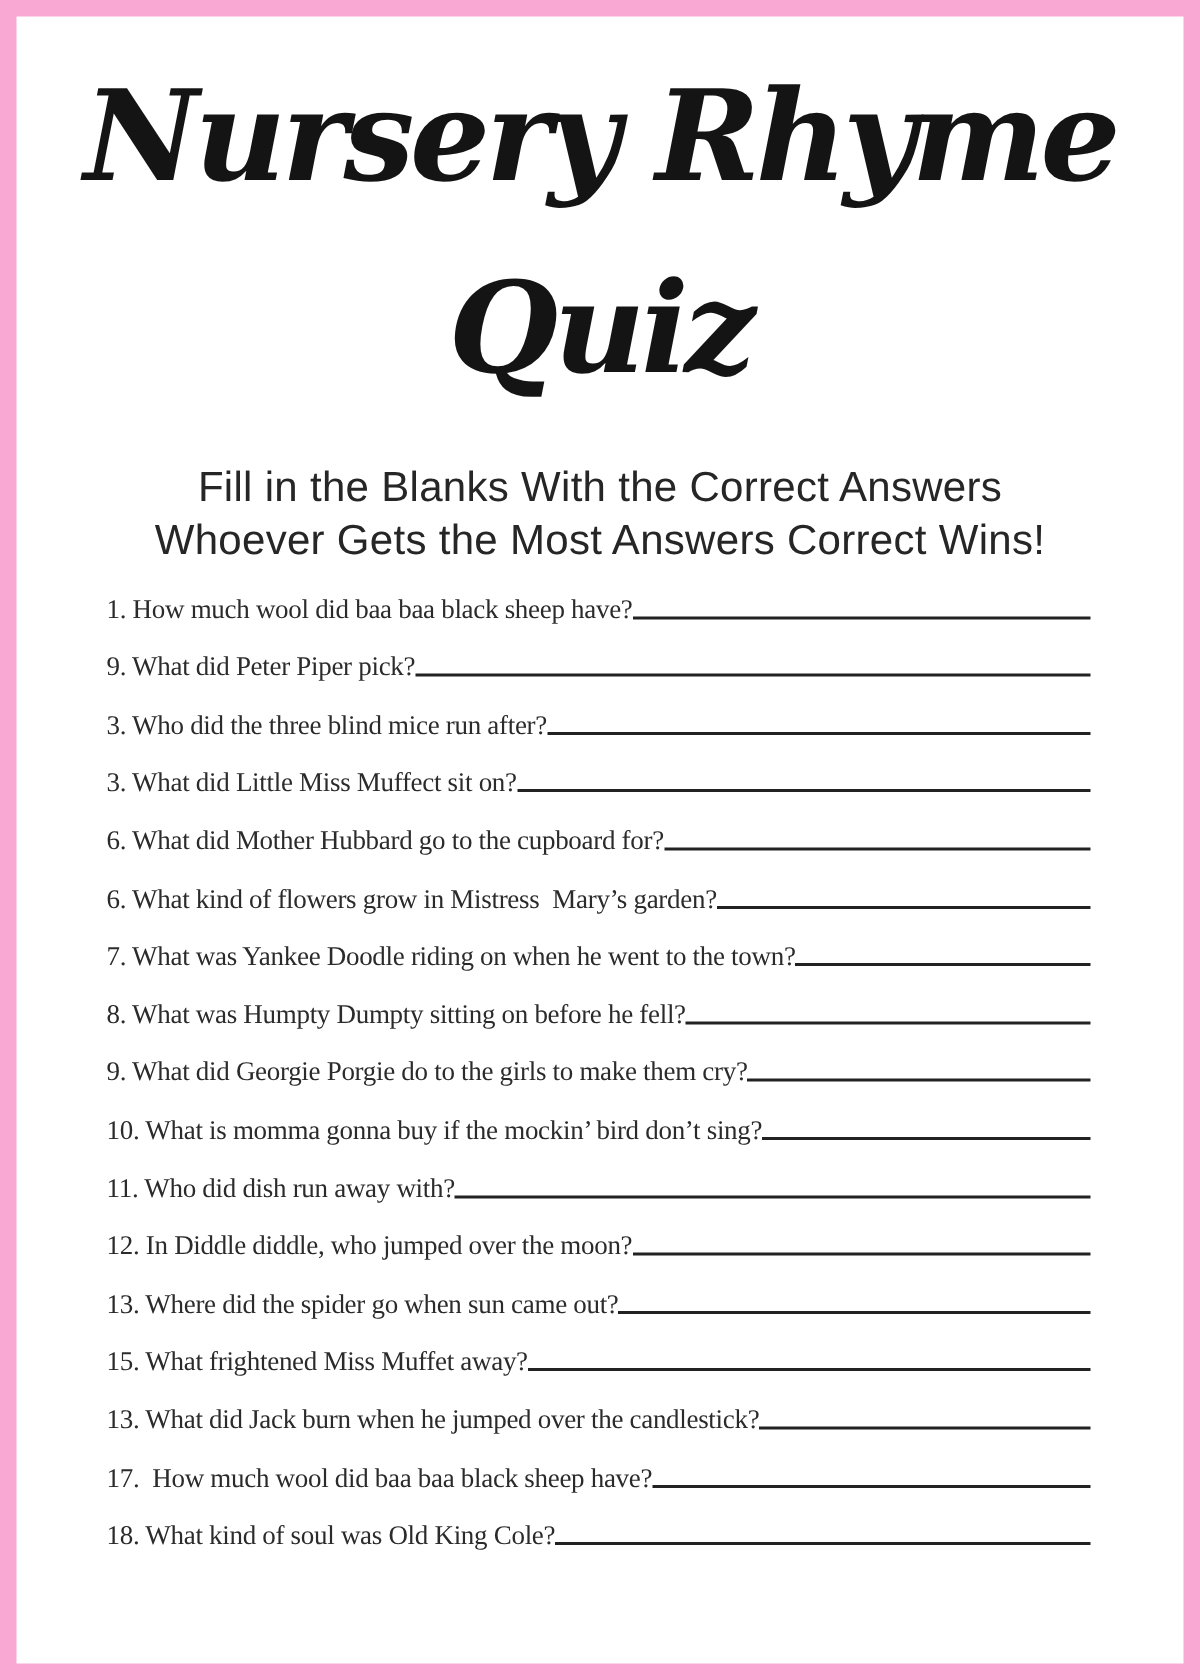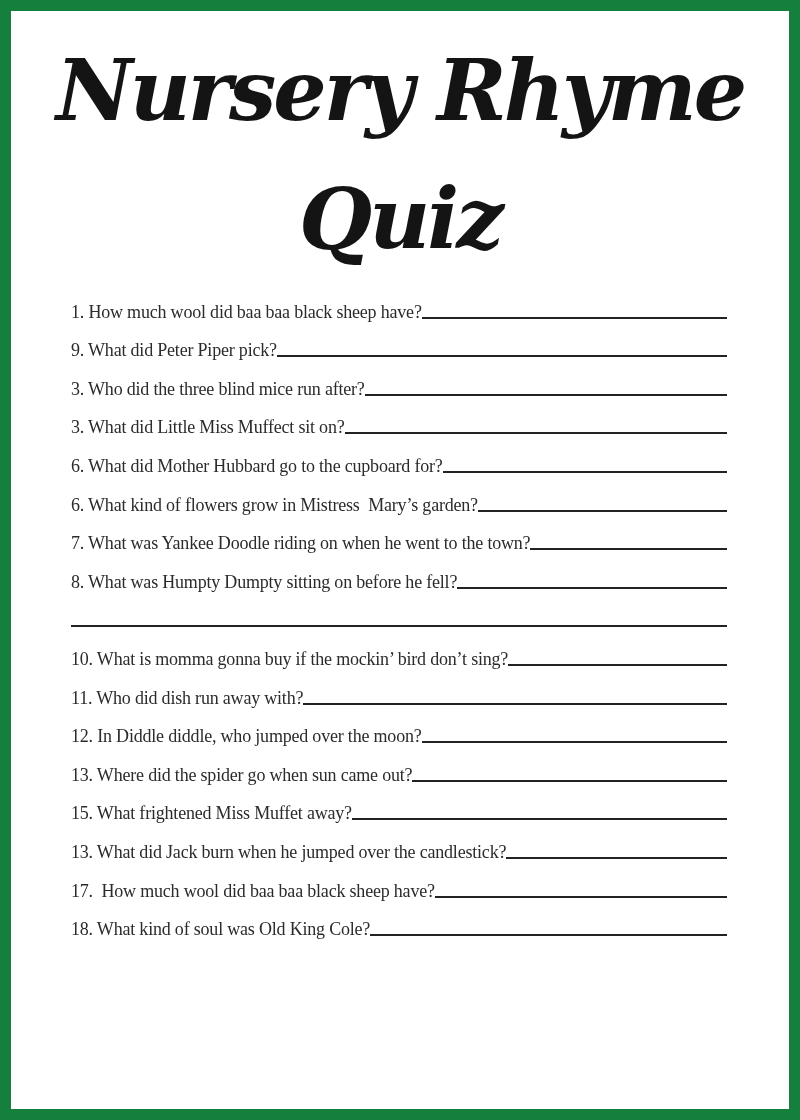--- a/index.html
+++ b/index.html
@@ -5,21 +5,21 @@
   html, body {
     margin: 0;
     padding: 0;
     background: #ffffff;
   }
   .page {
     position: relative;
     width: 800px;
     height: 1120px;
     box-sizing: border-box;
-    border: 11px solid #15803d;
+    border: 11px solid #f9a8d4;
     background: #ffffff;
     font-family: "Liberation Sans", sans-serif;
     color: #282828;
     overflow: hidden;
   }
   .title-block {
     margin-top: 16px;
     text-align: center;
   }
   .title-line {
@@ -68,20 +68,24 @@
 </head>
 <body>
 
 <div class="page">
 
   <div class="title-block">
     <div class="title-line">Nursery Rhyme</div>
     <div class="title-line">Quiz</div>
   </div>
 
+  <div class="subtitle-block">
+    <div class="subtitle-line">Fill in the Blanks With the Correct Answers</div>
+    <div class="subtitle-line">Whoever Gets the Most Answers Correct Wins!</div>
+  </div>
 
   <div class="questions">
     <div class="q-row">
       <span class="q-text">1. How much wool did baa baa black sheep have?</span>
       <span class="q-line"></span>
     </div>
     <div class="q-row">
       <span class="q-text">9. What did Peter Piper pick?</span>
       <span class="q-line"></span>
     </div>
@@ -103,20 +107,21 @@
     </div>
     <div class="q-row">
       <span class="q-text">7. What was Yankee Doodle riding on when he went to the town?</span>
       <span class="q-line"></span>
     </div>
     <div class="q-row">
       <span class="q-text">8. What was Humpty Dumpty sitting on before he fell?</span>
       <span class="q-line"></span>
     </div>
     <div class="q-row">
+      <span class="q-text">9. What did Georgie Porgie do to the girls to make them cry?</span>
       <span class="q-line"></span>
     </div>
     <div class="q-row">
       <span class="q-text">10. What is momma gonna buy if the mockin’ bird don’t sing?</span>
       <span class="q-line"></span>
     </div>
     <div class="q-row">
       <span class="q-text">11. Who did dish run away with?</span>
       <span class="q-line"></span>
     </div>

